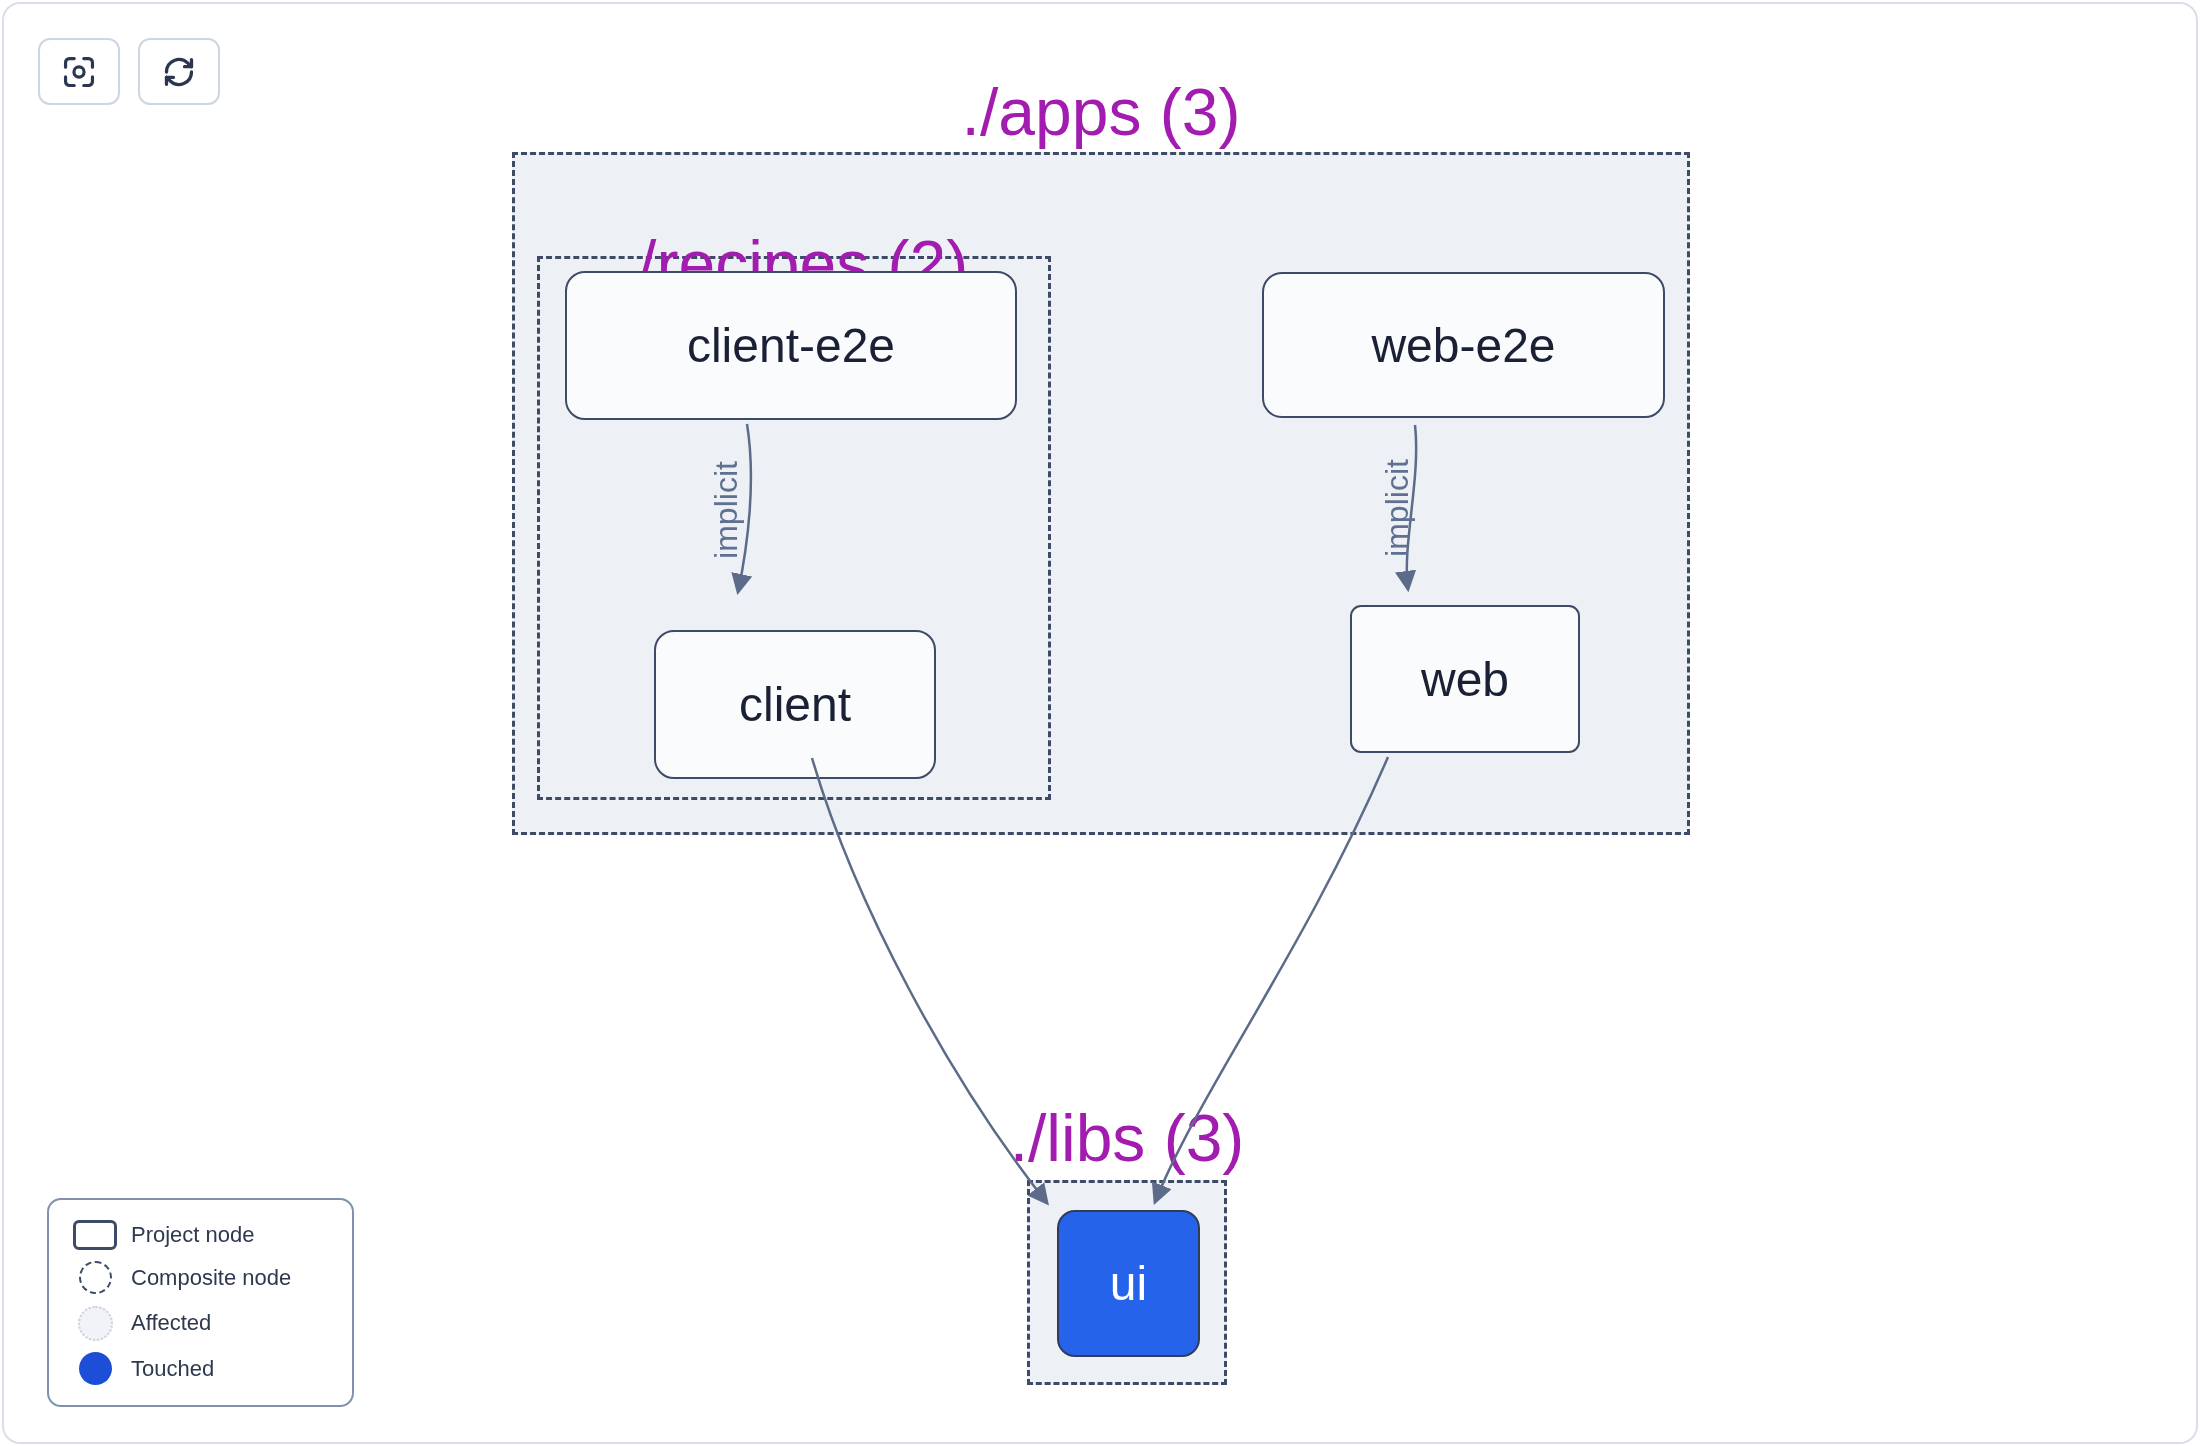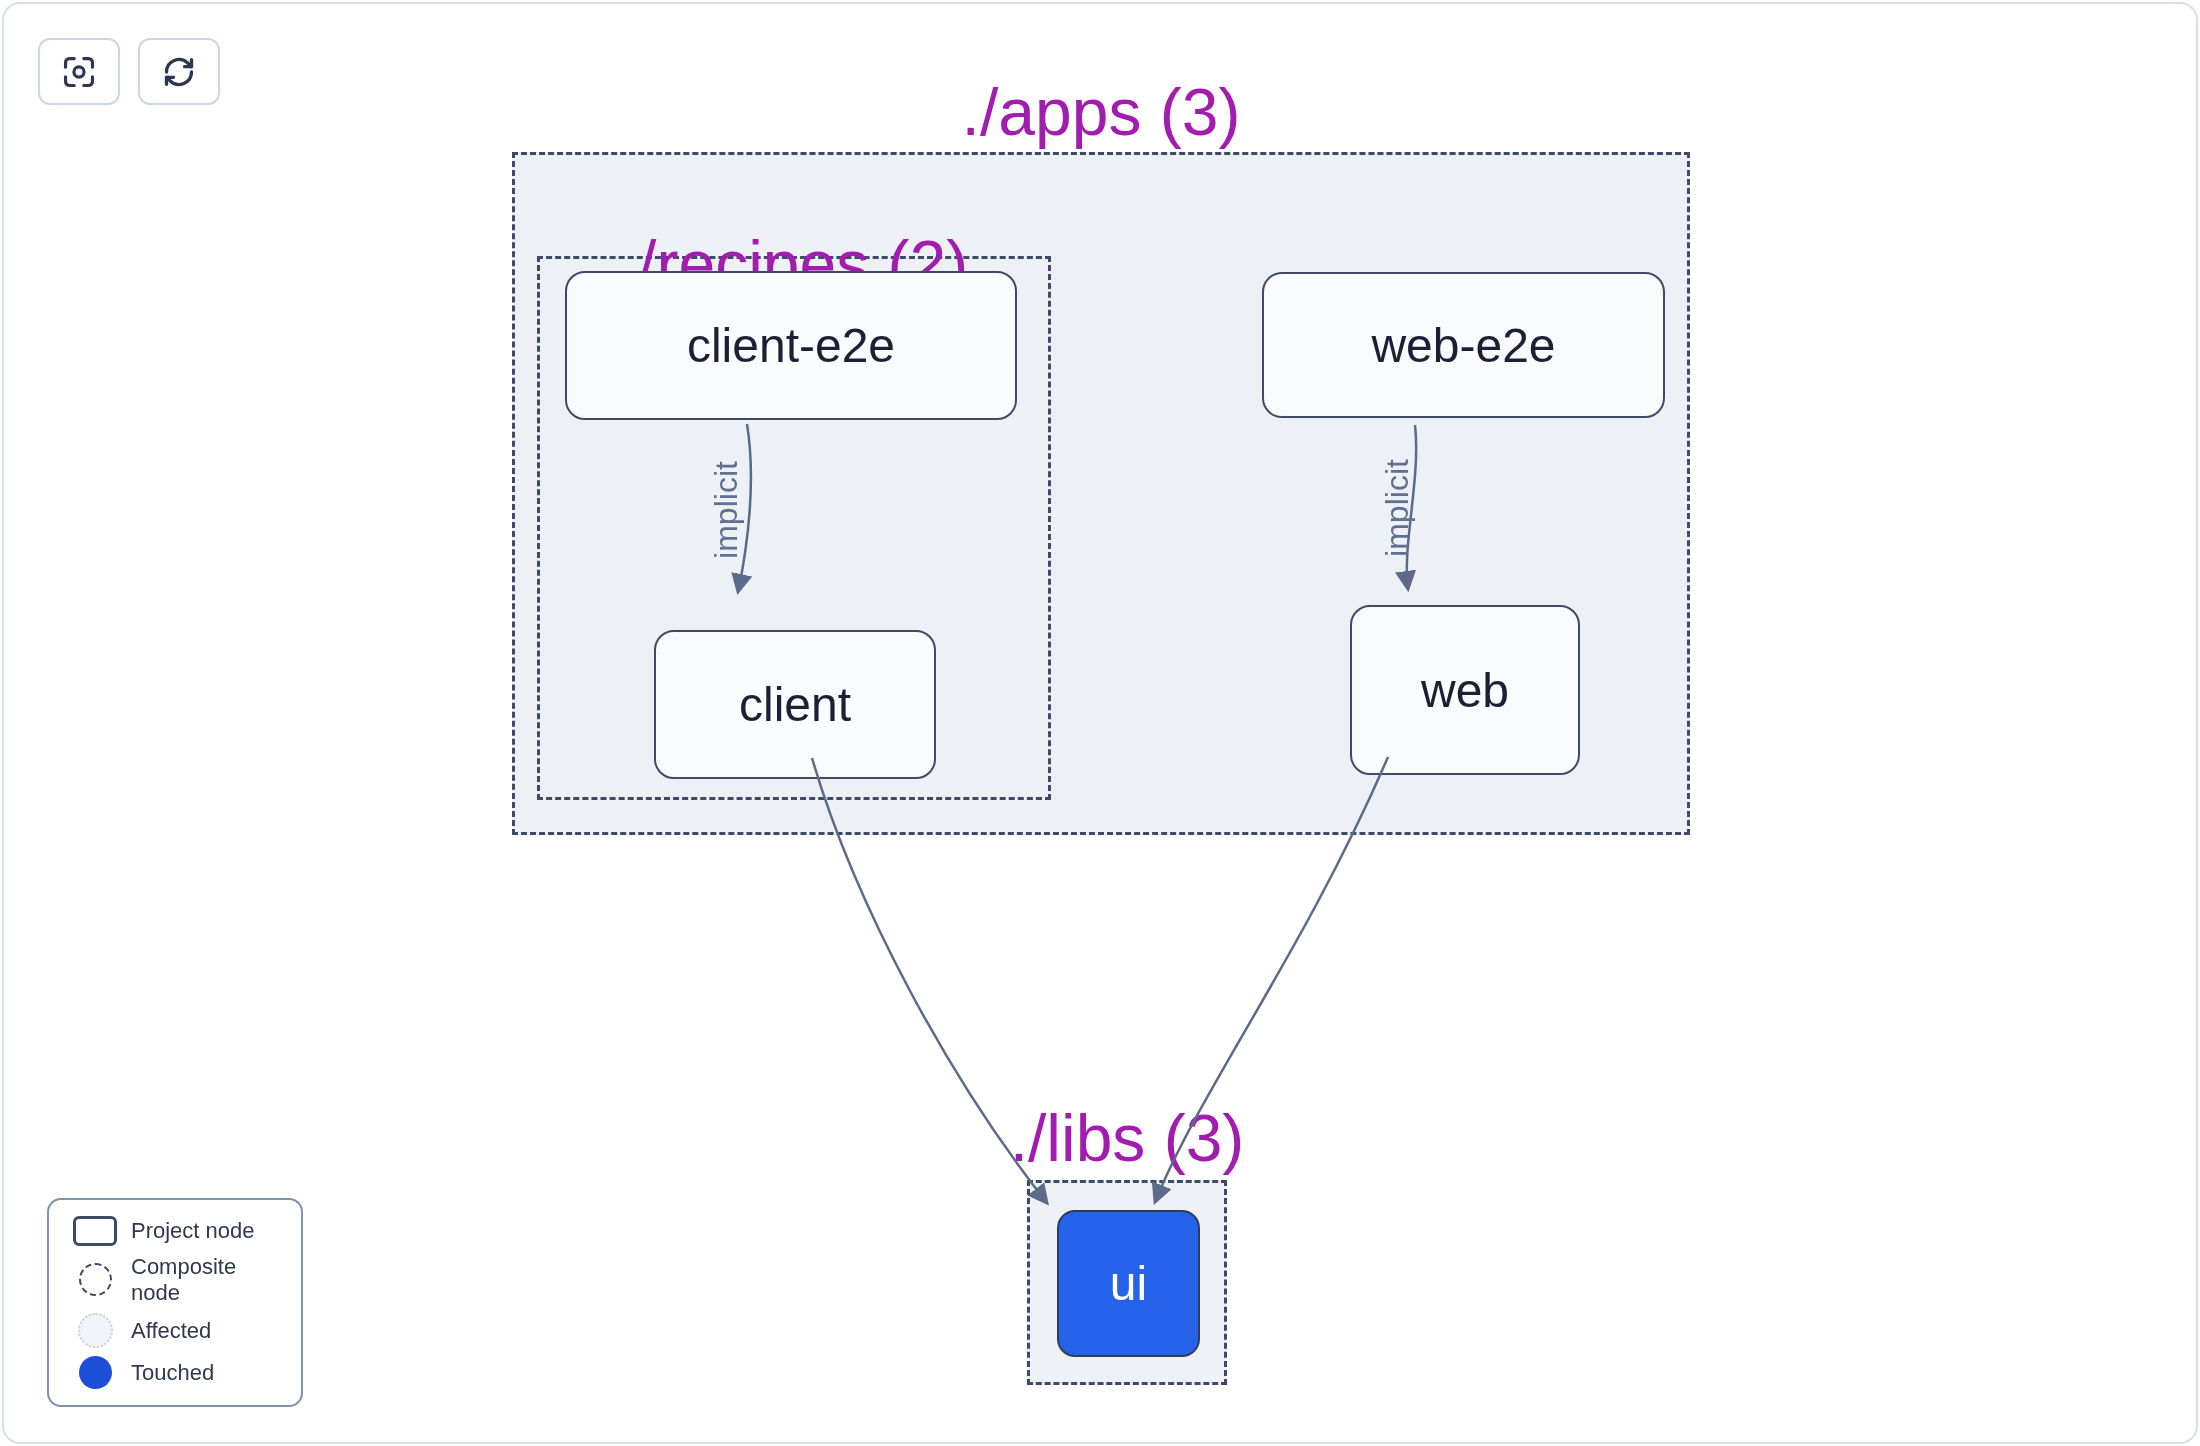--- a/index.html
+++ b/index.html
@@ -43,33 +43,33 @@
   
   .node {
     position:absolute; box-sizing:border-box;
     background:#fafbfd; border:2.5px solid #3e4b66; border-radius:20px;
     display:flex; align-items:center; justify-content:center;
     font-size:48px; color:#1a2134; z-index:3; cursor:pointer; white-space:nowrap;
   }
   #n-client-e2e { left:565px;  top:271px;  width:452px; height:149px; }
   #n-web-e2e    { left:1262px; top:272px;  width:403px; height:146px; }
   #n-client     { left:654px;  top:630px;  width:282px; height:149px; }
-  #n-web        { left:1350px; top:605px;  width:230px; height:170px; }
+  #n-web        { left:1350px; top:605px;  width:230px; height:148px;border-radius:11px; }
   #n-ui {
     left:1057px; top:1210px; width:143px; height:147px;
     background:#2563eb; border-color:#303c59; border-radius:18px; color:#ffffff;
   }
 
   .edges { position:absolute; left:0; top:0; z-index:5; pointer-events:none; }
   .edge-path { stroke:#5b6b89; stroke-width:2.5; fill:none; }
   .edge-label { fill:#5f7090; font-size:32px; font-family:"Liberation Sans","DejaVu Sans",sans-serif; }
 
   
   .legend {
-    position:absolute; left:47px; top:1198px; width:256px; height:209px;
+    position:absolute; left:47px; top:1198px; width:307px; height:209px;
     box-sizing:border-box; background:#ffffff;
     border:2px solid #7f91ab; border-radius:14px; z-index:7;
     display:flex; flex-direction:column; justify-content:space-evenly;
     padding:8px 10px;
   }
   .legend-row { display:flex; align-items:center; }
   .legend-swatch-cell { width:72px; display:flex; align-items:center; justify-content:center; flex:0 0 72px; }
   .legend-label { font-size:22px; color:#2e3950; }
   .sw-project   { width:44px; height:30px; box-sizing:border-box; border:3px solid #3e4b66; border-radius:6px; background:#ffffff; }
   .sw-composite { width:33px; height:33px; box-sizing:border-box; border:2.5px dashed #3e4b66; border-radius:50%; background:#ffffff; }

